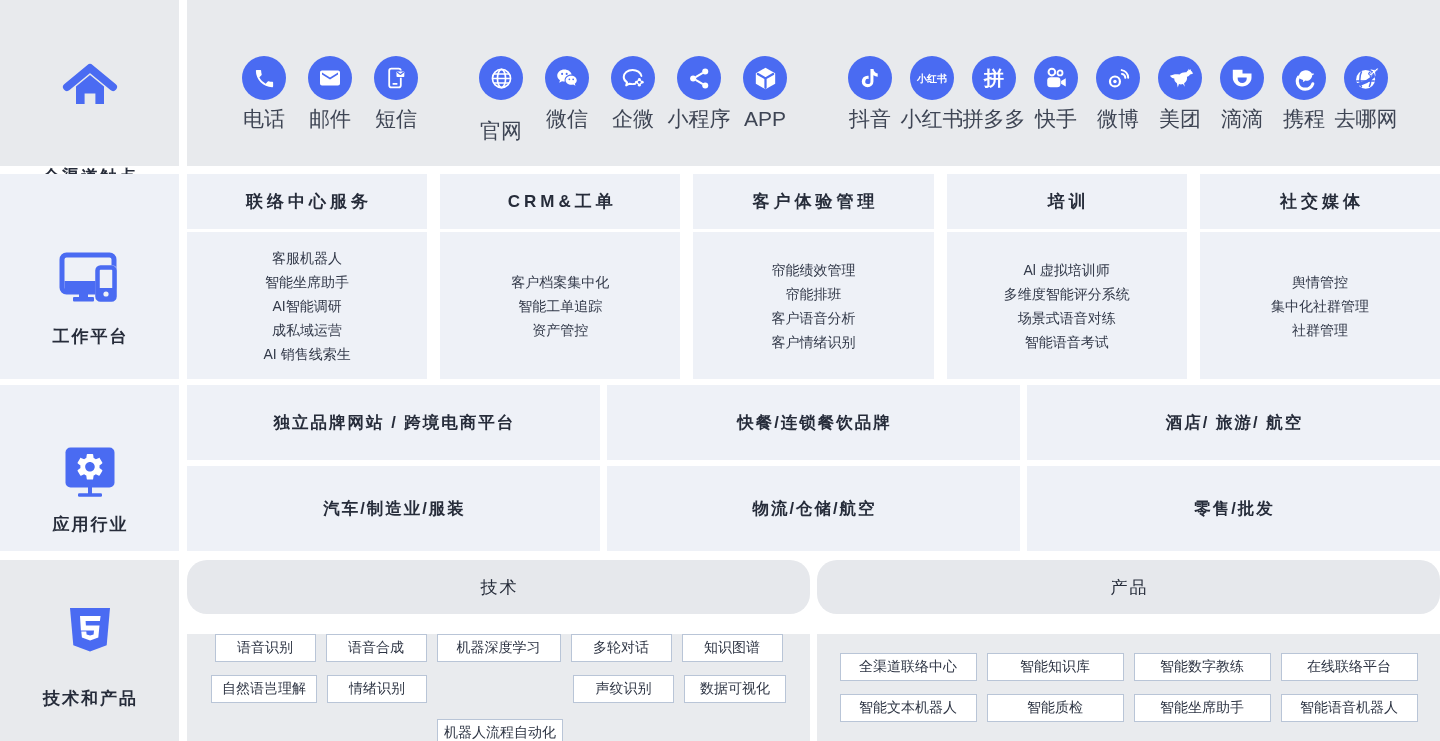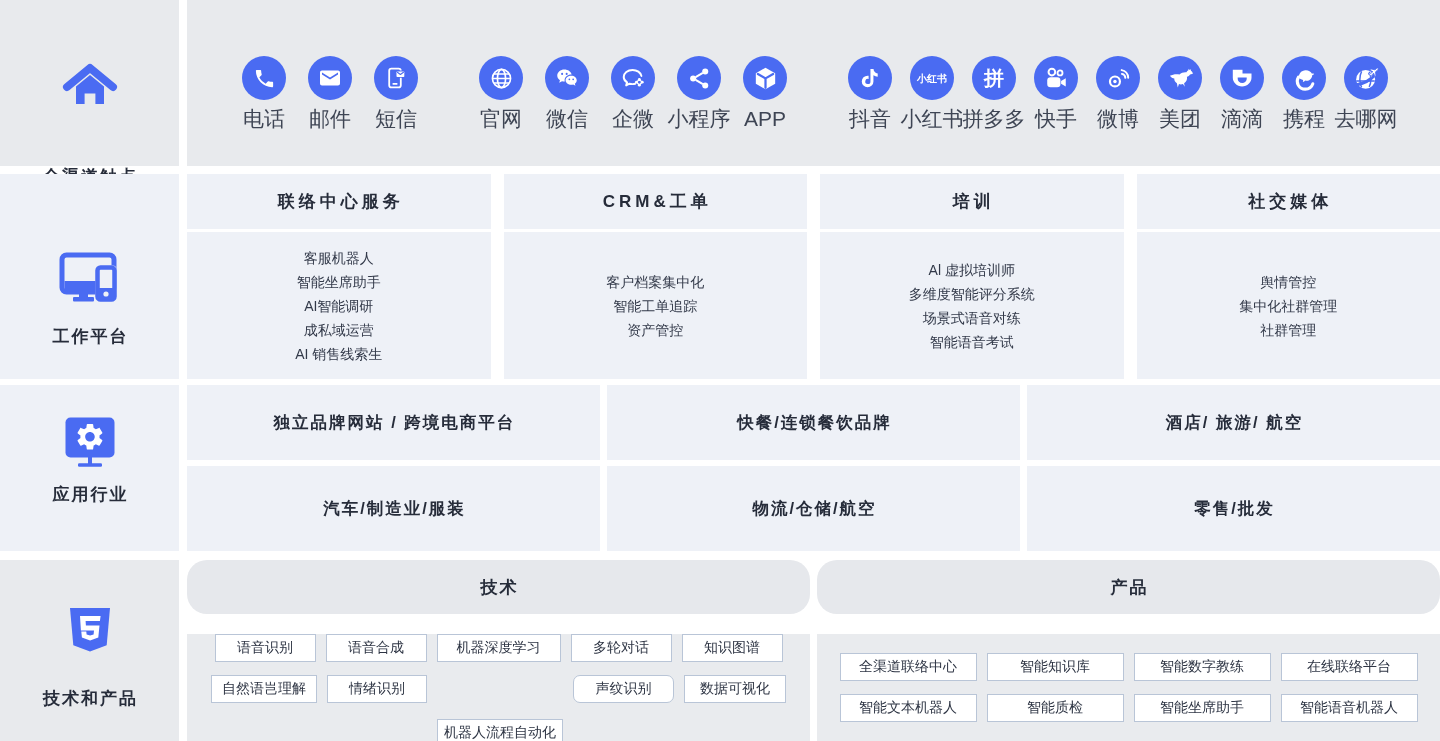--- a/index.html
+++ b/index.html
@@ -12,30 +12,30 @@
   .row2 { height:205px; margin-bottom:6px; }
   .row3 { height:166px; margin-bottom:9px; }
   .row4 { height:181px; }
 
   .side { width:179px; min-width:179px; margin-right:8px; display:flex; flex-direction:column; align-items:center; }
   .side.gray { background:#e8eaed; }
   .side.light { background:#eef1f7; }
   .side-label { font-weight:600; font-size:17px; letter-spacing:2px; text-indent:2px; color:#262c3a; line-height:22px; white-space:nowrap; }
   .side1 { padding-top:60px;gap:38px; } .side1 .side-label { margin-top:14px; }
   .side2 { padding-top:78px; } .side2 .side-label { margin-top:18px; }
-  .side3 { padding-top:32px;align-items:center; } .side3 .side-label { margin-top:13px; }
+  .side3 { padding-top:62px;align-items:center; } .side3 .side-label { margin-top:13px; }
   .side4 { padding-top:47px; } .side4 .side-label { margin-top:27px; }
 
   .main { flex:1; min-width:0; }
 
   
   .tp-band { background:#e8eaed; display:flex; align-items:flex-start; padding-top:56px; padding-left:44px; }
   .tp { width:66px; display:flex; flex-direction:column; align-items:center; }
   .tp.narrow { width:62px; }
-  .tp-gap2 { margin-left:39px; }
+  .tp-gap2 { margin-left:39px;gap:12px; }
   .tp-gap3 { margin-left:41px; }
   .circle { width:44px; height:44px; border-radius:50%; background:#4a6bf2; display:flex; align-items:center; justify-content:center; flex:none; }
   .circle svg { display:block; }
   .tp-label { margin-top:8px; font-size:21px; line-height:21px; color:#3e4554; white-space:nowrap; }
 
   
   .cols { display:flex; gap:13px; height:100%; }
   .col { flex:1; min-width:0; display:flex; flex-direction:column; }
   .col-h { height:55px; min-height:55px; margin-bottom:3px; background:#eef1f7; display:flex; align-items:center; justify-content:center; font-weight:600; font-size:17px; letter-spacing:4px; text-indent:4px; color:#262c3a; white-space:nowrap; }
   .col-b { flex:1; background:#eef1f7; display:flex; flex-direction:column; align-items:center; justify-content:center; font-size:14px; line-height:24px; color:#323949; }
@@ -43,31 +43,31 @@
   
   .bands { display:flex; flex-direction:column; gap:6px; height:100%; }
   .band { display:flex; gap:7px; }
   .band-1 { height:75px;border-radius:26px; }
   .band-2 { height:85px; }
   .cell { flex:1; min-width:0; background:#eef1f7; display:flex; align-items:center; justify-content:center; font-weight:600; font-size:16.5px; letter-spacing:2px; text-indent:2px; color:#262c3a; white-space:nowrap; }
 
   
   .secs { display:flex; gap:7px; height:100%; }
   .sec { flex:1; min-width:0; display:flex; flex-direction:column; }
-  .sec-h { height:54px; min-height:54px; margin-bottom:20px; background:#e6e8ec; display:flex; align-items:center; justify-content:center; font-weight:700; font-size:17px; letter-spacing:2px; text-indent:2px; color:#262c3a;border-radius:20px; }
+  .sec-h { height:54px; min-height:54px; margin-bottom:20px; background:#e6e8ec; display:flex; align-items:center; justify-content:center; font-weight:400; font-size:17px; letter-spacing:2px; text-indent:2px; color:#262c3a;border-radius:20px; }
   .sec-b { flex:1; background:#e9ebee; display:flex; flex-direction:column; align-items:center; justify-content:center; gap:13px; }
   .box-row { display:flex; gap:10px; justify-content:center; }
   .box { height:28px; background:#ffffff; border:1px solid #b9c5d7; display:flex; align-items:center; justify-content:center; font-size:14px; color:#2e3544; white-space:nowrap; }
   .box.p { width:137px; }
   .t1 > .box { width:101px; }
   .t1 > .box:nth-child(3) { width:124px; }
   .t2 > .box:nth-child(1) { width:106px; }
   .t2 > .box:nth-child(2) { width:100px; }
   .t2 > .box:nth-child(3) { width:126px;margin-top:44px; }
-  .t2 > .box:nth-child(4) { width:101px;border-radius:7px; }
+  .t2 > .box:nth-child(4) { width:101px; }
   .t2 > .box:nth-child(5) { width:102px; }
 </style>
 </head>
 <body>
 
 <div class="app">
 
   <div class="row row1">
     <div class="side gray side1">
       <span><svg width="62" height="50" viewBox="0 0 62 50">
@@ -289,20 +289,29 @@
 
         <div class="col">
           <div class="col-h">CRM&amp;工单</div>
           <div class="col-b">
             <div>客户档案集中化</div>
             <div>智能工单追踪</div>
             <div>资产管控</div>
           </div>
         </div>
 
+        <div class="col">
+          <div class="col-h">客户体验管理</div>
+          <div class="col-b">
+            <div>帘能绩效管理</div>
+            <div>帘能排班</div>
+            <div>客户语音分析</div>
+            <div>客户情绪识别</div>
+          </div>
+        </div>
 
         <div class="col">
           <div class="col-h">培训</div>
           <div class="col-b">
             <div>Al 虚拟培训师</div>
             <div>多维度智能评分系统</div>
             <div>场景式语音对练</div>
             <div>智能语音考试</div>
           </div>
         </div>

